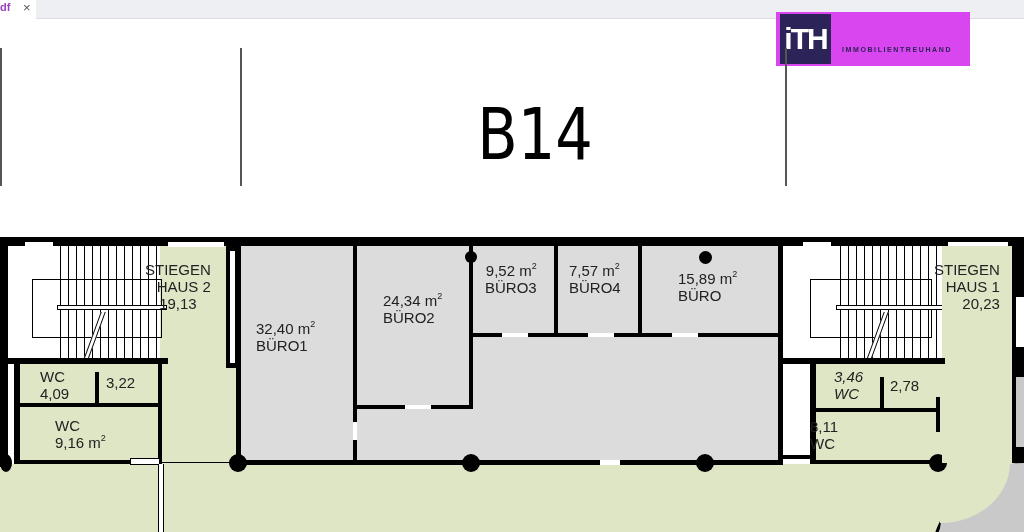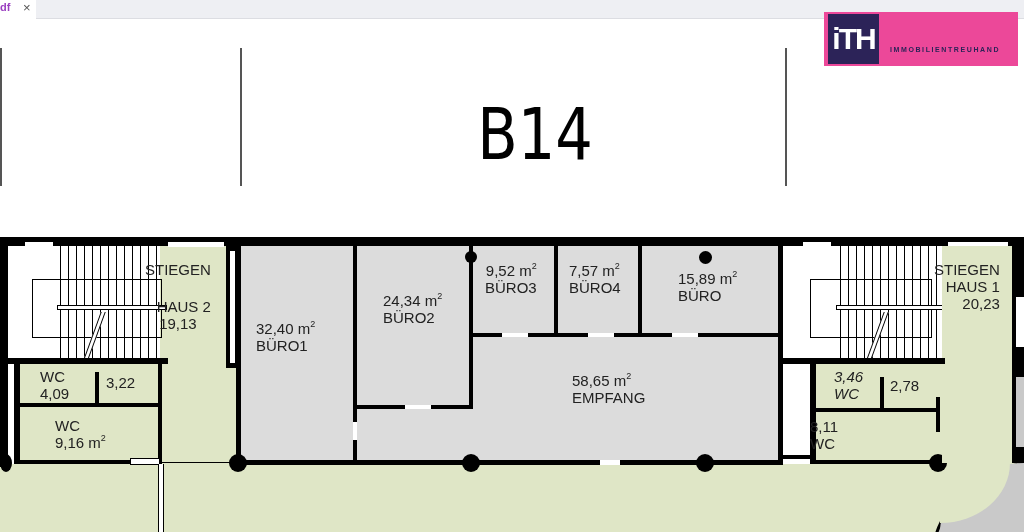--- a/index.html
+++ b/index.html
@@ -5,21 +5,21 @@
   html, body { margin:0; padding:0; }
   body { width:1024px; height:532px; overflow:hidden; background:#ffffff; position:relative; font-family:"Liberation Sans", sans-serif; }
   .abs { position:absolute; }
   
   .tabstrip { left:0; top:0; width:1024px; height:28px; background:#ffffff; }
   .tab-frag { left:0; top:0; width:36px; height:19px; background:#fff; }
   .tab-frag .pdf { position:absolute; left:0; top:1px; font-size:11px; font-weight:bold; color:#9a3fc0; }
   .tab-frag .x { position:absolute; left:23px; top:0px; font-size:13px; color:#555; cursor:pointer; }
   .tab-rest { left:36px; top:0; width:988px; height:18px; background:#eeeff3; border-bottom:1px solid #dcdde2; }
   
-  .logo { left:824px; top:12px; width:194px; height:54px; background:#ec4899; }
+  .logo { left:776px; top:12px; width:194px; height:54px; background:#d946ef; }
   .logo-mark { left:4px; top:2px; width:51px; height:50px; background:#2c2358; color:#fff; font-family:"Liberation Sans Narrow","Liberation Sans",sans-serif; font-size:30px; font-weight:bold; letter-spacing:-2px; display:flex; align-items:center; justify-content:center; }
   .logo-name { left:66px; top:8px; font-family:"Liberation Serif", serif; font-weight:bold; font-size:20px; color:#2c2358; letter-spacing:1px; }
   .logo-sub { left:66px; top:34px; font-size:7px; font-weight:bold; color:#2c2358; letter-spacing:1.6px; }
   
   .vline { width:2px; background:#555; top:48px; height:138px; }
   .title { left:420px; top:92px; width:230px; text-align:center; font-size:72px; color:#000; font-family:"DejaVu Sans", sans-serif; transform:scaleX(0.82); }
   
   .plan { left:0; top:237px; width:1024px; height:295px; }
   .green { background:#dfe6c6; }
   .grey { background:#dcdcdc; }
@@ -69,21 +69,21 @@
   <div class="abs wall" style="left:0;top:0;width:8px;height:230px;"></div>
   <div class="abs white" style="left:8px;top:9px;width:152px;height:114px;"></div>
   <div class="abs" style="left:32px;top:42px;width:128px;height:57px;border:1px solid #000;"></div>
   <div class="abs" style="left:60px;top:9px;width:100px;height:114px;background:repeating-linear-gradient(90deg,#000 0,#000 1px,transparent 1px,transparent 8px);"></div>
   <div class="abs" style="left:57px;top:68px;width:108px;height:3px;background:#fff;border:1px solid #000;"></div>
   <div class="abs" style="left:92px;top:75px;width:3px;height:48px;background:#fff;border-left:1px solid #000;border-right:1px solid #000;transform:skewX(-20deg);"></div>
   <div class="abs wall" style="left:8px;top:121px;width:160px;height:6px;"></div>
 
   <div class="lbl" style="left:145px;top:24px;text-align:right;">
     <div>STIEGEN</div>
-    <div style="text-align:right;margin-top:20px;">HAUS 2</div>
+    <div style="text-align:right;">HAUS 2</div>
     <div style="text-align:center;">19,13</div>
   </div>
 
   <div class="abs wall" style="left:226px;top:9px;width:14px;height:122px;"></div>
   <div class="abs white" style="left:230px;top:14px;width:5px;height:112px;"></div>
 
   <div class="abs wall" style="left:14px;top:127px;width:6px;height:100px;"></div>
   <div class="abs white" style="left:8px;top:127px;width:6px;height:100px;"></div>
   <div class="abs wall" style="left:20px;top:166px;width:140px;height:4px;"></div>
   <div class="abs wall" style="left:95px;top:135px;width:4px;height:31px;"></div>
@@ -137,24 +137,20 @@
     <div>BÜRO3</div>
   </div>
   <div class="lbl" style="left:569px;top:25px;">
     <div><span>7,57 m</span><sup>2</sup></div>
     <div>BÜRO4</div>
   </div>
   <div class="lbl" style="left:678px;top:33px;">
     <div><span>15,89 m</span><sup>2</sup></div>
     <div>BÜRO</div>
   </div>
-  <div class="lbl" style="left:572px;top:135px;">
-    <div><span>58,65 m</span><sup>2</sup></div>
-    <div>EMPFANG</div>
-  </div>
 
   <div class="col" style="left:229px;top:217px;"></div>
   <div class="col" style="left:462px;top:217px;"></div>
   <div class="col" style="left:696px;top:217px;"></div>
   <div class="col" style="left:929px;top:217px;"></div>
   <div class="col" style="left:0px;top:217px;width:12px;"></div>
   <div class="abs" style="left:465px;top:14px;width:12px;height:12px;border-radius:50%;background:#000;"></div>
   <div class="abs" style="left:699px;top:14px;width:13px;height:13px;border-radius:50%;background:#000;"></div>
 
   <div class="abs wall" style="left:162px;top:225px;width:74px;height:1px;"></div>

